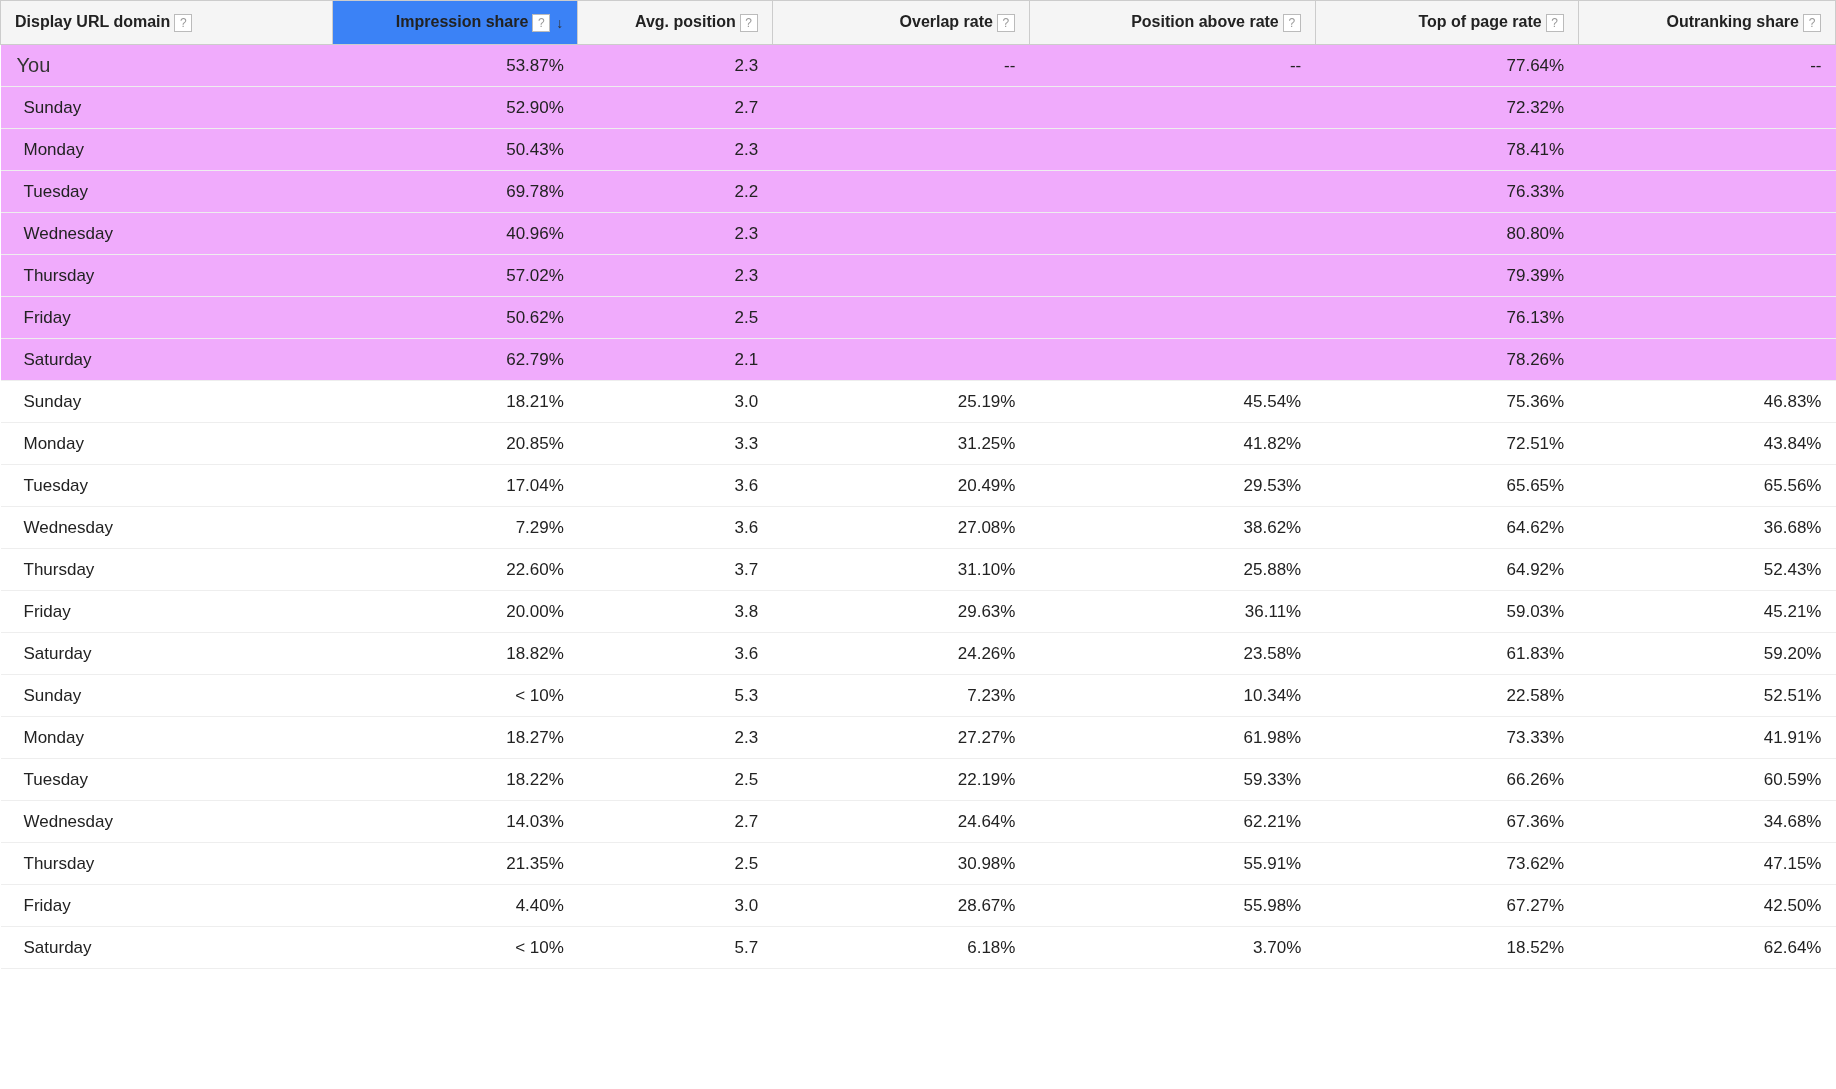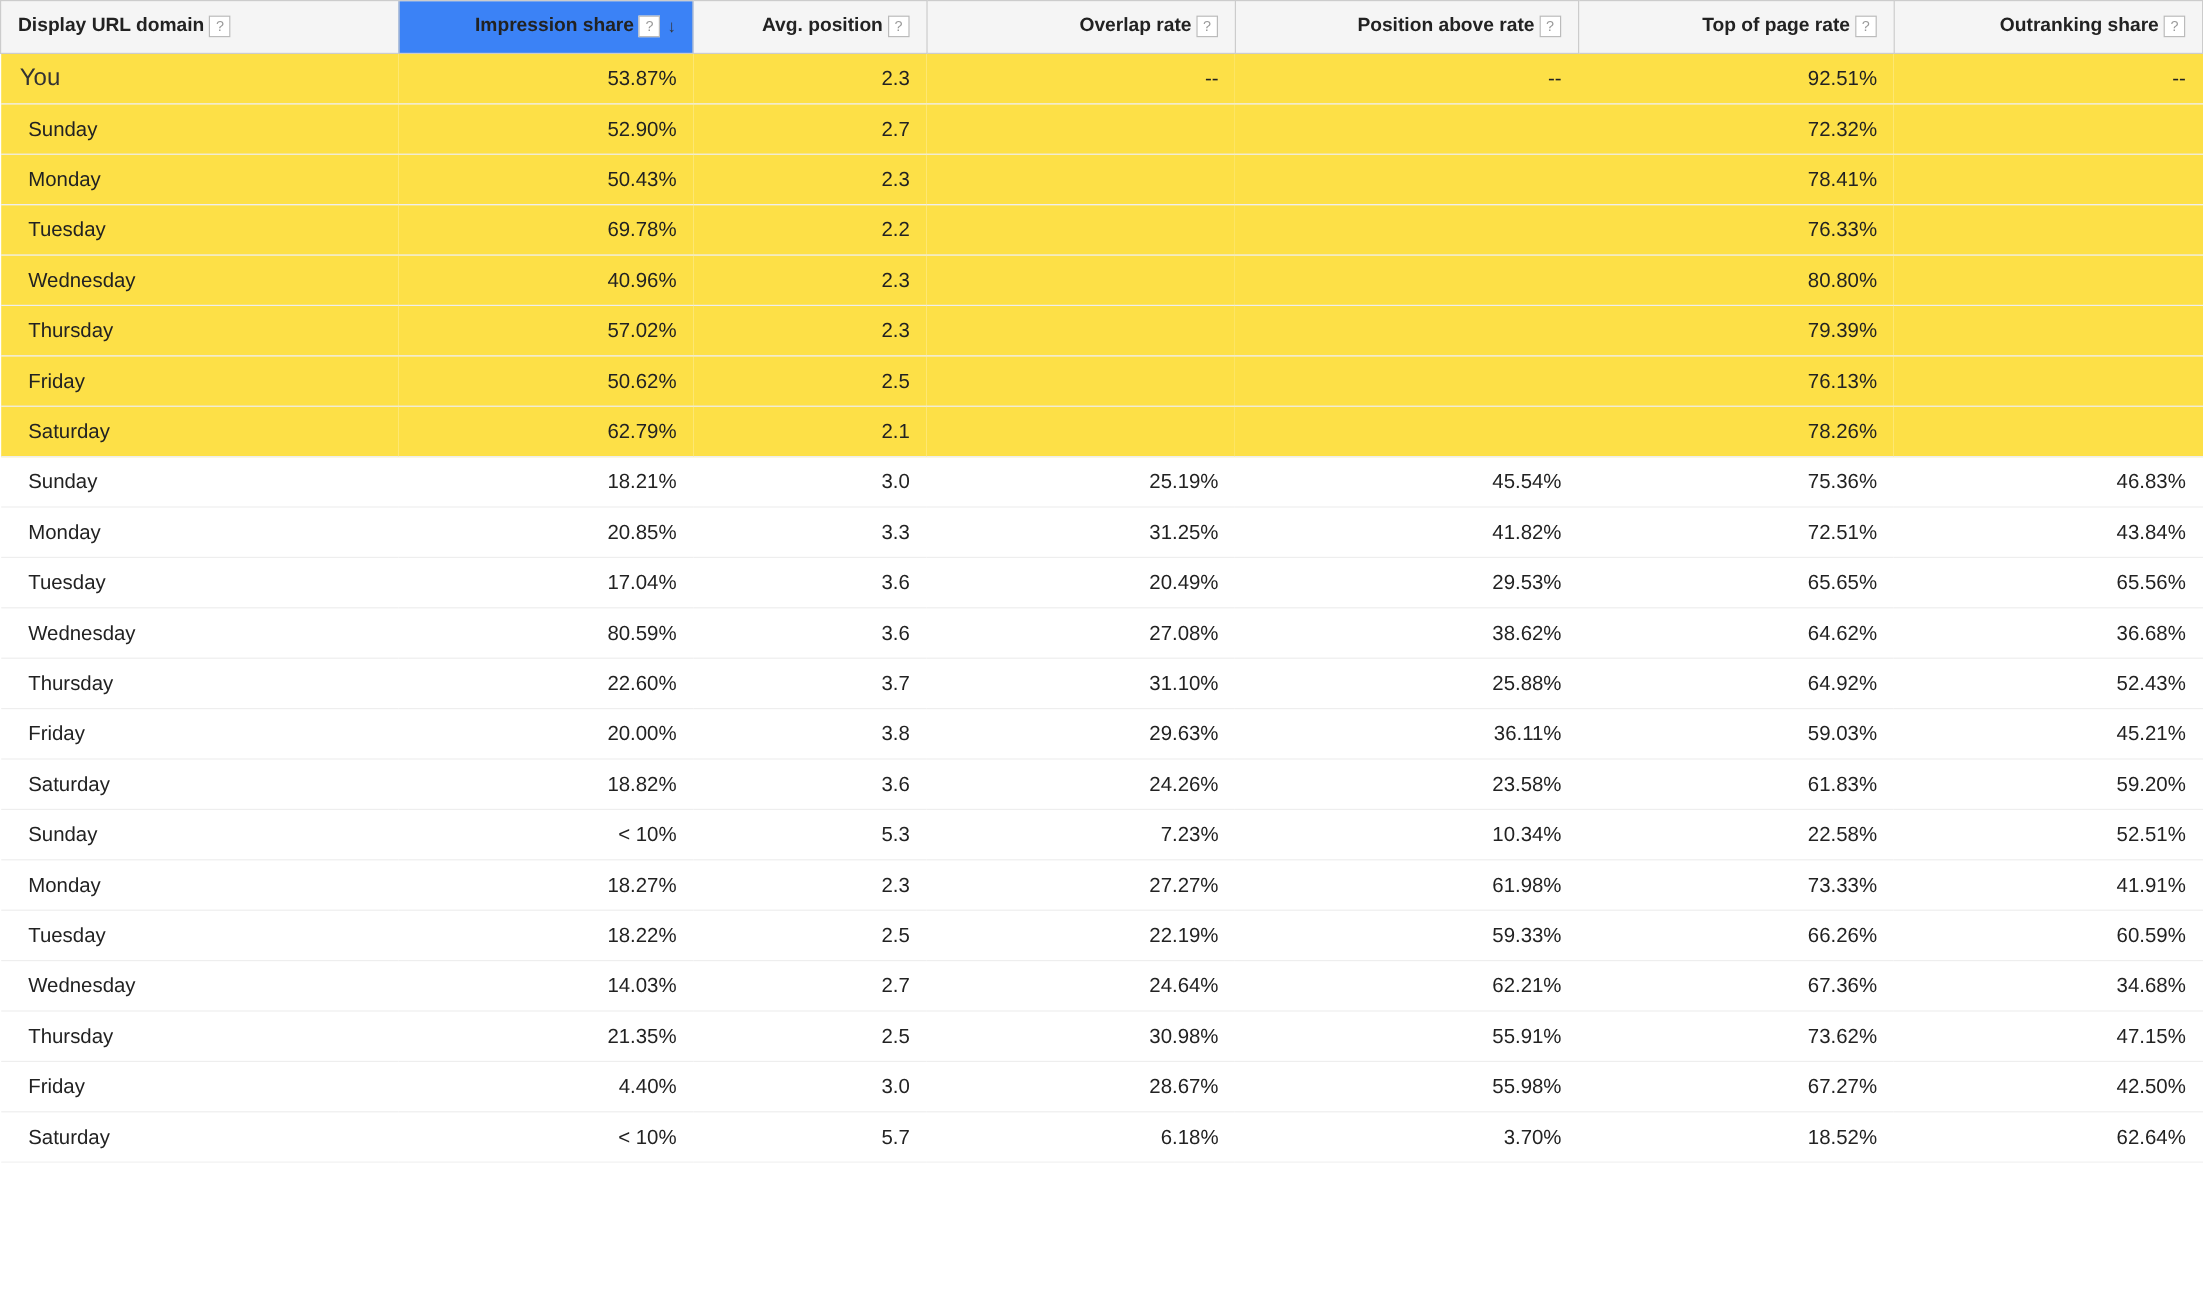--- a/index.html
+++ b/index.html
@@ -67,21 +67,21 @@
     tr.parent td.first-col {
       font-size: 20px;
       font-weight: 400;
       padding-left: 16px;
       color: #333;
     }
     tr.child td.first-col {
       padding-left: 23px;
     }
     tr.highlight td {
-      background: #fde047;
+      background: #f0abfc;
       margin-left: 16px;
     }
     
     col.c0 { width: 290px; }
     col.c1 { width: 215px; }
     col.c2 { width: 170px; }
     col.c3 { width: 225px; }
     col.c4 { width: 250px; }
     col.c5 { width: 230px; }
     col.c6 { width: 225px; }
@@ -110,21 +110,21 @@
         <th><span>Outranking share</span><span class="help-icon">?</span></th>
       </tr>
   </thead>
   <tbody id="tbody">
       <tr class="parent highlight">
         <td class="first-col">You</td>
         <td>53.87%</td>
         <td>2.3</td>
         <td>--</td>
         <td>--</td>
-        <td>92.51%</td>
+        <td>77.64%</td>
         <td>--</td>
       </tr>
       <tr class="child highlight">
         <td class="first-col">Sunday</td>
         <td>52.90%</td>
         <td>2.7</td>
         <td></td>
         <td></td>
         <td>72.32%</td>
         <td></td>
@@ -205,21 +205,21 @@
         <td class="first-col">Tuesday</td>
         <td>17.04%</td>
         <td>3.6</td>
         <td>20.49%</td>
         <td>29.53%</td>
         <td>65.65%</td>
         <td>65.56%</td>
       </tr>
       <tr class="child">
         <td class="first-col">Wednesday</td>
-        <td>80.59%</td>
+        <td>7.29%</td>
         <td>3.6</td>
         <td>27.08%</td>
         <td>38.62%</td>
         <td>64.62%</td>
         <td>36.68%</td>
       </tr>
       <tr class="child">
         <td class="first-col">Thursday</td>
         <td>22.60%</td>
         <td>3.7</td>

